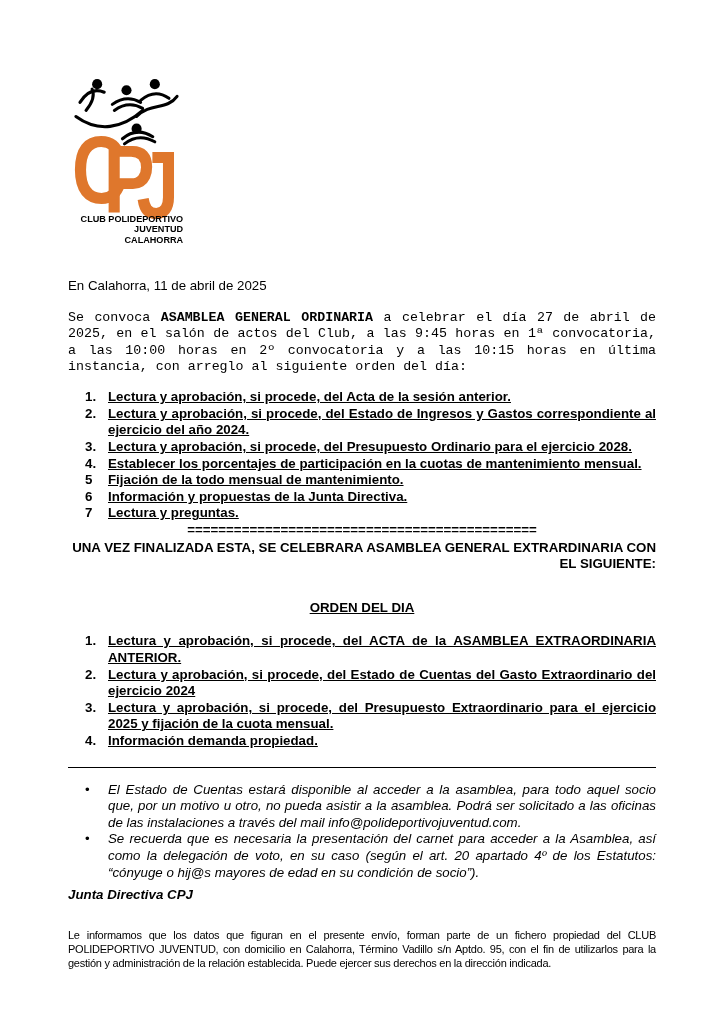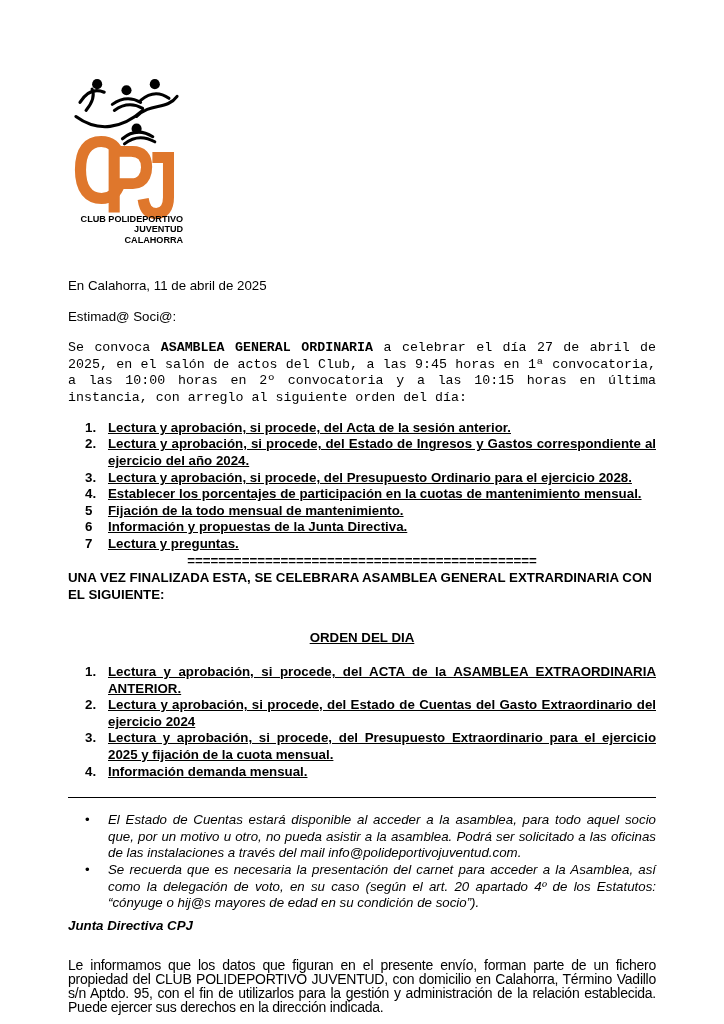--- a/index.html
+++ b/index.html
@@ -15,30 +15,30 @@
   
   .date-line{text-align:left;margin-top:32px;}
   .greeting{margin-top:14px;}
   .intro{margin-top:15px;text-align:justify;font-family:Liberation Mono, monospace;}
   .intro b{font-weight:bold;}
   .agenda{margin-top:13px;font-weight:bold;}
   .agenda-row{display:flex;}
   .agenda-row .num{flex:0 0 23px;margin-left:17px;}
   .agenda-row .txt{flex:1;text-align:justify;text-decoration:underline;}
   .separator{text-align:center;font-weight:bold;white-space:nowrap;}
-  .extra-heading{text-align:left;font-weight:bold;margin-top:1px;}
+  .extra-heading{text-align:right;font-weight:bold;margin-top:1px;}
   .orden-title{text-align:center;font-weight:bold;text-decoration:underline;margin-top:27px;}
   .agenda2{margin-top:17px;}
   .rule{border:none;border-top:1.3px solid #000;margin:17px 0 0 0;}
   .notes{margin-top:14px;font-style:italic;}
   .note-row{display:flex;}
   .note-row .bullet{flex:0 0 23px;margin-left:17px;font-style:normal;}
   .note-row .txt{flex:1;text-align:justify;}
   .signature{margin-top:6px;font-weight:bold;font-style:italic;}
-  .privacy{margin-top:24px;font-size:14px;line-height:14px;letter-spacing:-0.25px;text-align:justify;}
+  .privacy{margin-top:24px;font-size:11px;line-height:14px;letter-spacing:-0.25px;text-align:justify;}
 </style>
 </head>
 <body>
 
 <div class="page">
 
   <svg class="logo" viewBox="0 0 115 172" xmlns="http://www.w3.org/2000/svg">
 
     <g stroke="#000" stroke-width="3" fill="none" stroke-linecap="round">
       <circle cx="27" cy="12" r="5" fill="#000" stroke="none"></circle>
@@ -64,21 +64,20 @@
 
     <g fill="#000" font-family="Liberation Sans, sans-serif" font-weight="bold" font-size="9" text-anchor="end">
       <text x="112" y="148">CLUB POLIDEPORTIVO</text>
       <text x="112" y="158.5">JUVENTUD</text>
       <text x="112" y="169">CALAHORRA</text>
     </g>
   </svg>
 
   <div class="date-line">En Calahorra, 11 de abril de 2025</div>
 
-  <div class="greeting">Estimad@ Soci@:</div>
 
   <p class="intro"><span>Se convoca </span><b>ASAMBLEA GENERAL ORDINARIA</b><span> a celebrar el día 27 de abril de 2025, en el salón de actos del Club, a las 9:45 horas en 1ª convocatoria, a las 10:00 horas en 2º convocatoria y a las 10:15 horas en última instancia, con arreglo al siguiente orden del día:</span></p>
 
   <div class="agenda">
     <div class="agenda-row">
         <span class="num">1.</span>
         <span class="txt">Lectura y aprobación, si procede, del Acta de la sesión anterior.</span>
       </div>
     <div class="agenda-row">
         <span class="num">2.</span>
@@ -120,21 +119,21 @@
     <div class="agenda-row">
         <span class="num">2.</span>
         <span class="txt">Lectura y aprobación, si procede, del Estado de Cuentas del Gasto Extraordinario del ejercicio 2024</span>
       </div>
     <div class="agenda-row">
         <span class="num">3.</span>
         <span class="txt">Lectura y aprobación, si procede, del Presupuesto Extraordinario para el ejercicio 2025 y fijación de la cuota mensual.</span>
       </div>
     <div class="agenda-row">
         <span class="num">4.</span>
-        <span class="txt">Información demanda mensual.</span>
+        <span class="txt">Información demanda propiedad.</span>
       </div>
   </div>
 
   <hr class="rule">
 
   <div class="notes">
     <div class="note-row">
         <span class="bullet">•</span>
         <span class="txt">El Estado de Cuentas estará disponible al acceder a la asamblea, para todo aquel socio que, por un motivo u otro, no pueda asistir a la asamblea. Podrá ser solicitado a las oficinas de las instalaciones a través del mail info@polideportivojuventud.com.</span>
       </div>

